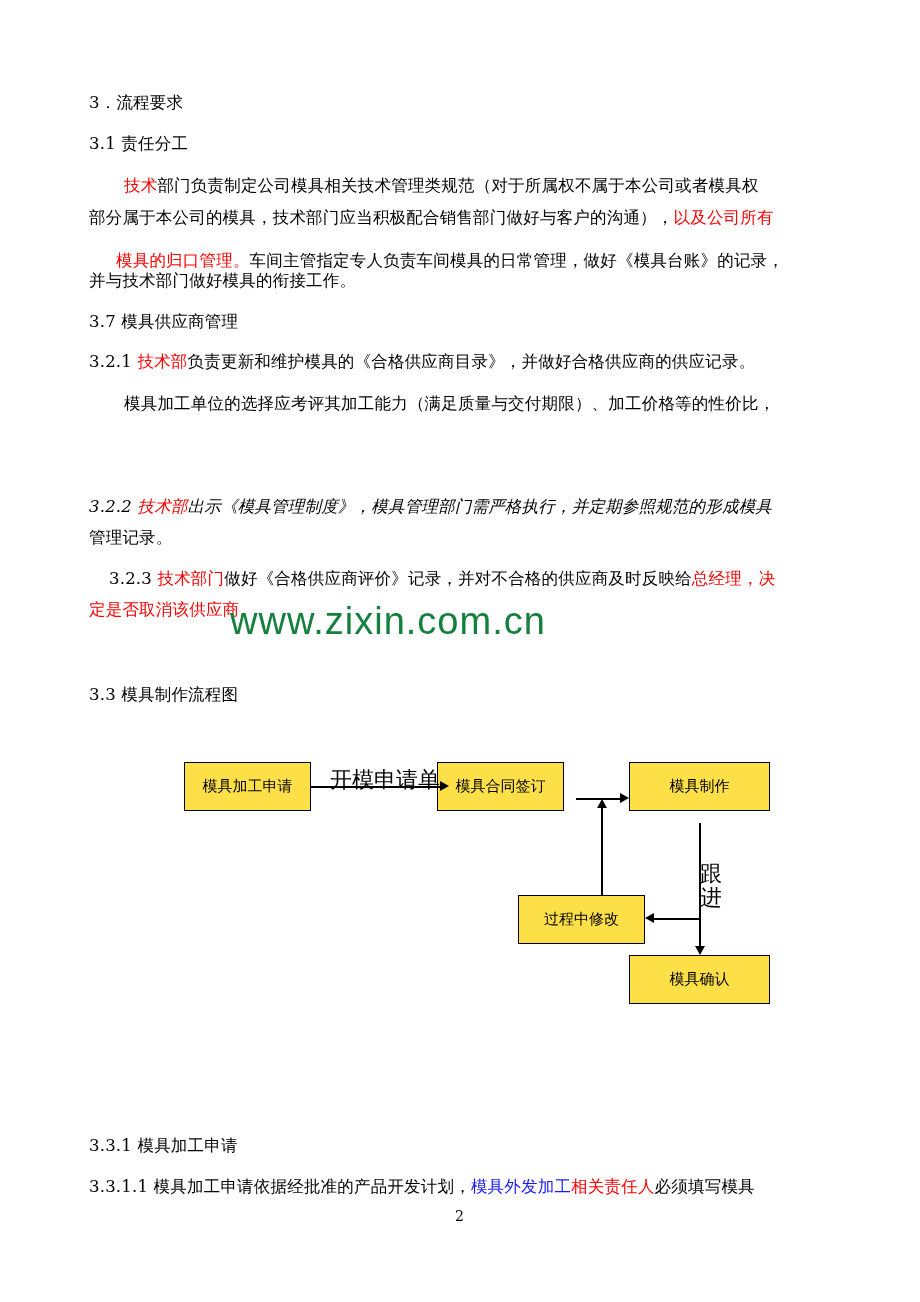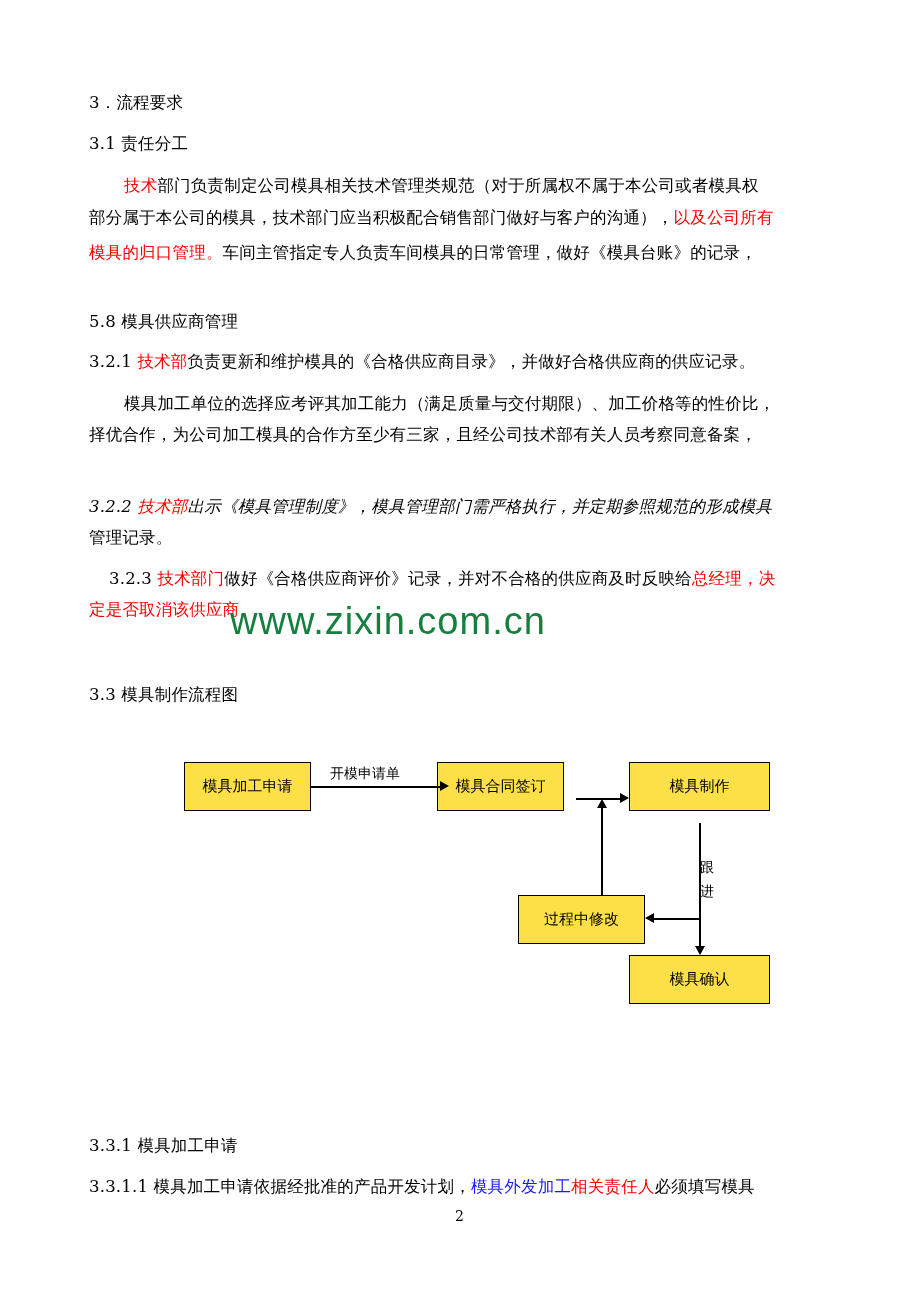--- a/index.html
+++ b/index.html
@@ -12,42 +12,42 @@
   .blue { color: #1a1aff; }
   .watermark { position: absolute; left: 230px; top: 600px; font-family: "Liberation Sans", sans-serif;
                font-size: 38px; color: #15803d; letter-spacing: 1px; }
   .box { position: absolute; border: 1.3px solid #000; background: #fde047; box-sizing: border-box;
          display: flex; align-items: center; justify-content: center; font-size: 15px; }
   .hline, .vline { position: absolute; background: #000; }
   .arrow-r { position: absolute; width: 0; height: 0; border-top: 5px solid transparent; border-bottom: 5px solid transparent; border-left: 9px solid #000; }
   .arrow-l { position: absolute; width: 0; height: 0; border-top: 5px solid transparent; border-bottom: 5px solid transparent; border-right: 9px solid #000; }
   .arrow-u { position: absolute; width: 0; height: 0; border-left: 5px solid transparent; border-right: 5px solid transparent; border-bottom: 9px solid #000; }
   .arrow-d { position: absolute; width: 0; height: 0; border-left: 5px solid transparent; border-right: 5px solid transparent; border-top: 9px solid #000; }
-  .edge-label { position: absolute; font-size: 14px; font-family: "DejaVu Sans", "Liberation Sans", sans-serif; }
+  .edge-label { position: absolute; font-size: 22px; font-family: "DejaVu Sans", "Liberation Sans", sans-serif; }
   .page-num { position: absolute; left: 455px; top: 1208px; font-size: 14px; }
 </style>
 </head>
 <body>
 
 <div class="page">
 
   <div class="line" style="top:92px;">3．流程要求</div>
 
   <div class="line" style="top:133px;">3.1 责任分工</div>
 
   <div class="line" style="top:207px;"><span>部分属于本公司的模具，技术部门应当积极配合销售部门做好与客户的沟通），</span><span class="red">以及公司所有</span></div>
   <div class="line indent" style="top:175px;"><span class="red">技术</span><span>部门负责制定公司模具相关技术管理类规范（对于所属权不属于本公司或者模具权</span></div>
-  <div class="line" style="top:242px;"><span class="red">模具的归口管理。</span><span>车间主管指定专人负责车间模具的日常管理，做好《模具台账》的记录，</span></div>
+  <div class="line" style="top:250px;margin-left:27px;"><span class="red">模具的归口管理。</span><span>车间主管指定专人负责车间模具的日常管理，做好《模具台账》的记录，</span></div>
+  <div class="line" style="top:270px;">并与技术部门做好模具的衔接工作。</div>
 
-  <div class="line" style="top:311px;">5.8 模具供应商管理</div>
+  <div class="line" style="top:311px;">3.7 模具供应商管理</div>
 
   <div class="line" style="top:351px;"><span>3.2.1 </span><span class="red">技术部</span><span>负责更新和维护模具的《合格供应商目录》，并做好合格供应商的供应记录。</span></div>
 
   <div class="line indent" style="top:393px;">模具加工单位的选择应考评其加工能力（满足质量与交付期限）、加工价格等的性价比，</div>
-  <div class="line" style="top:424px;">择优合作，为公司加工模具的合作方至少有三家，且经公司技术部有关人员考察同意备案，</div>
 
   <div class="line" style="top:496px;font-style:italic;"><span>3.2.2 </span><span class="red">技术部</span><span>出示《模具管理制度》，模具管理部门需严格执行，并定期参照规范的形成模具</span></div>
   <div class="line" style="top:527px;">管理记录。</div>
 
   <div class="line" style="top:568px;margin-left:20px;"><span>3.2.3 </span><span class="red">技术部门</span><span>做好《合格供应商评价》记录，并对不合格的供应商及时反映给</span><span class="red">总经理，决</span></div>
   <div class="line red" style="top:599px;">定是否取消该供应商。</div>
 
   <div class="watermark">www.zixin.com.cn</div>
 
   <div class="line" style="top:684px;">3.3 模具制作流程图</div>

